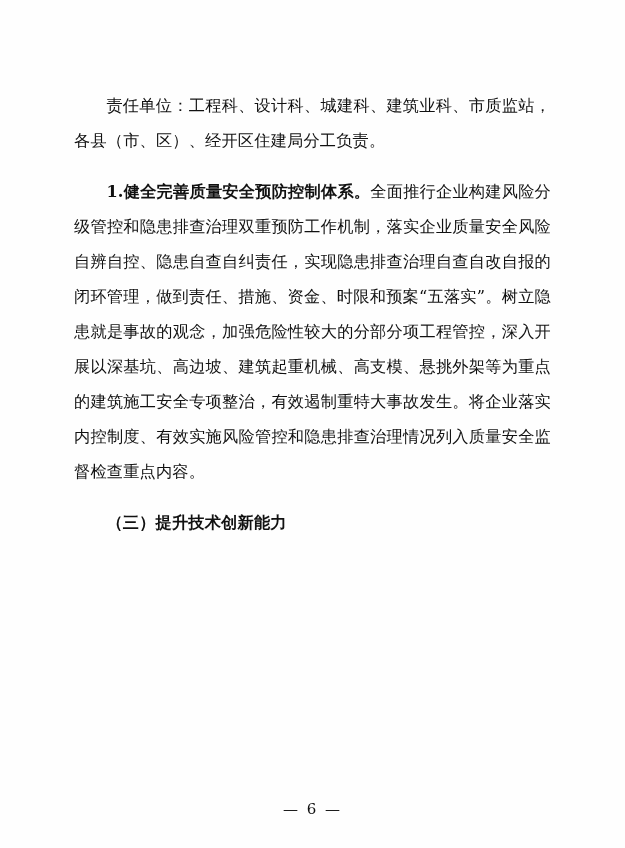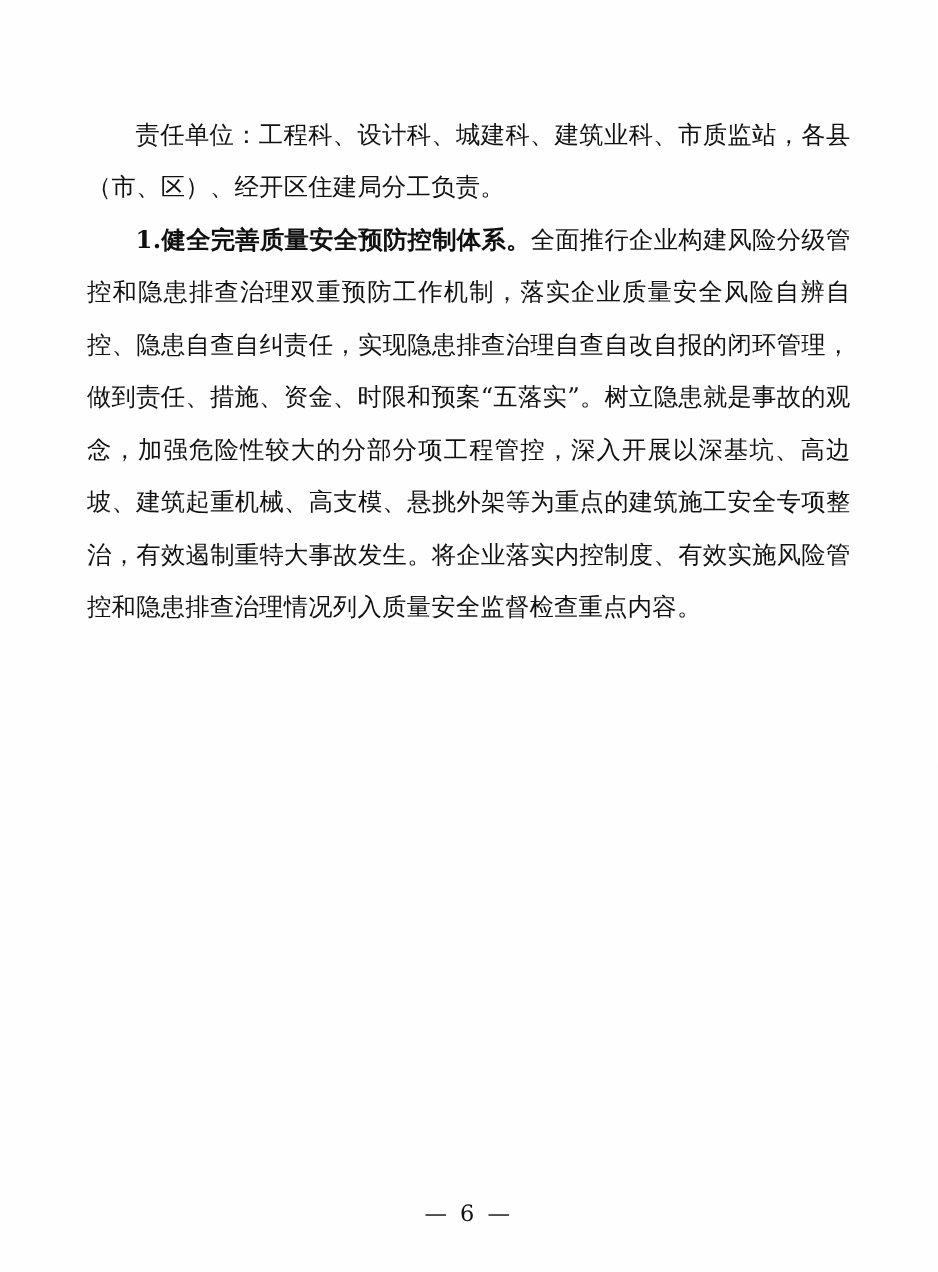--- a/index.html
+++ b/index.html
@@ -22,21 +22,21 @@
     background: #fefefe;
   }
   .body-text {
     font-size: 16.2px;
     line-height: 35px;
     text-align: justify;
     text-justify: inter-ideograph;
     letter-spacing: 0.2px;
   }
   p {
-    margin: 0;
+    margin: 16px;
   }
   .indent2 {
     text-indent: 2em;
   }
   .bold-head {
     font-weight: bold;
   }
   .heading {
     font-weight: bold;
     text-indent: 2em;
@@ -57,19 +57,20 @@
 
 <div class="page">
 
   <div class="body-text">
 
     <p class="indent2">责任单位：工程科、设计科、城建科、建筑业科、市质监站，各县（市、区）、经开区住建局分工负责。</p>
 
     <p class="indent2"><span class="bold-head">1.健全完善质量安全预防控制体系。</span><span>全面推行企业构建风险分级管控和隐患排查治理双重预防工作机制，落实企业质量安全风险自辨自控、隐患自查自纠责任，实现隐患排查治理自查自改自报的闭环管理，做到责任、措施、资金、时限和预案“五落实”。树立隐患就是事故的观念，加强危险性较大的分部分项工程管控，深入开展以深基坑、高边坡、建筑起重机械、高支模、悬挑外架等为重点的建筑施工安全专项整治，有效遏制重特大事故发生。将企业落实内控制度、有效实施风险管控和隐患排查治理情况列入质量安全监督检查重点内容。</span></p>
 
 
+    <p class="heading">（三）提升技术创新能力</p>
 
 
   </div>
 
   <div class="footer">— 6 —</div>
 
 </div>
 
 </body></html>

